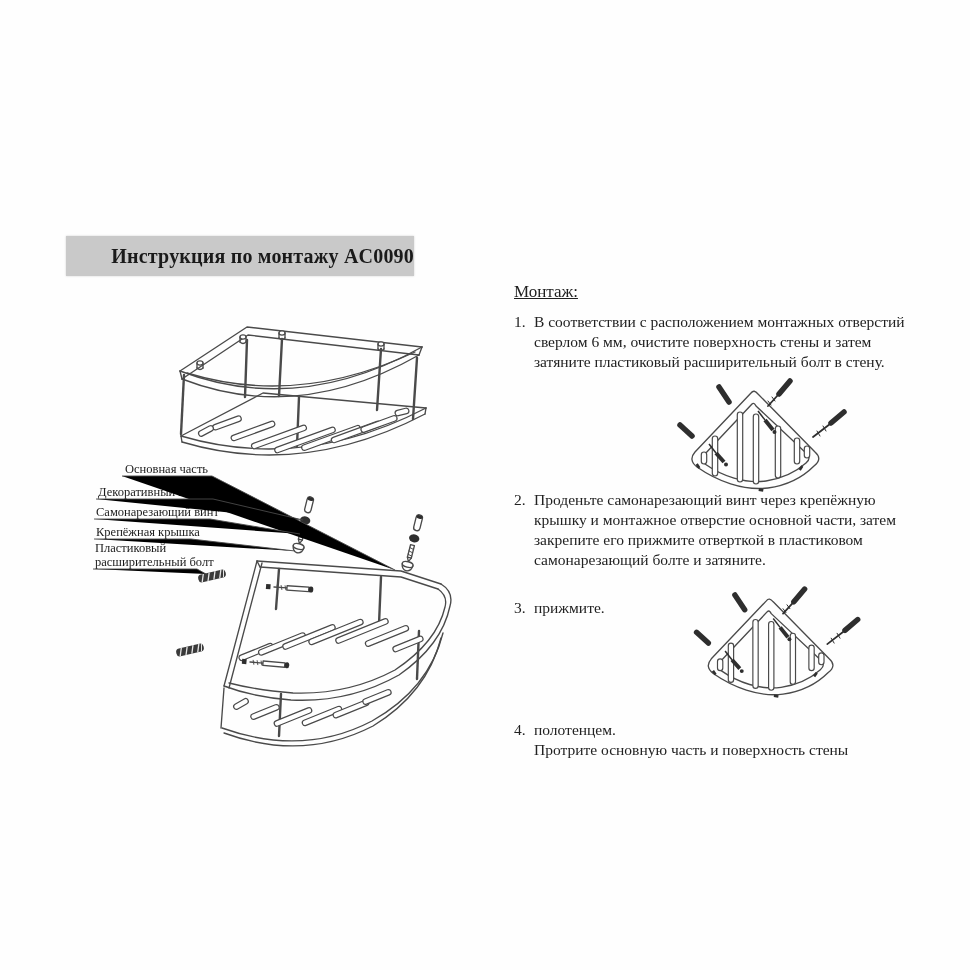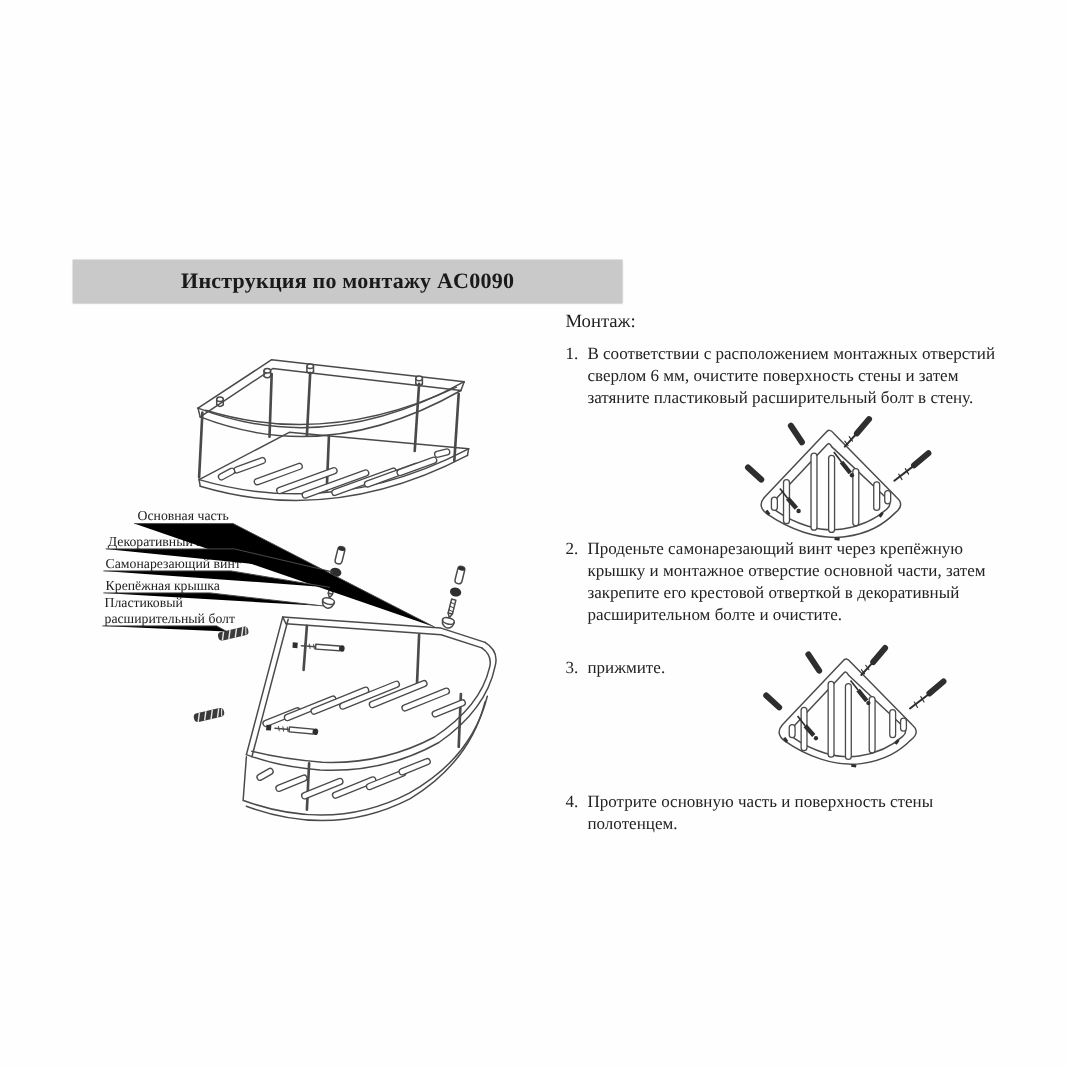--- a/index.html
+++ b/index.html
@@ -1,22 +1,22 @@
 <!DOCTYPE html>
 <html><head>
 <meta charset="utf-8">
 <style>
   html,body{margin:0;padding:0;background:#fff;}
   .page{position:relative;width:970px;height:970px;background:#fefefe;overflow:hidden;
         font-family:"Liberation Serif","DejaVu Serif",serif;}
-  .title-bar{position:absolute;left:66px;top:236px;width:500px;height:40px;
-             display:flex;align-items:center;justify-content:center;
+  .title-bar{position:absolute;left:66px;top:236px;width:348px;height:40px;
+             display:flex;align-items:center;justify-content:flex-end;
              box-shadow:0 0 2px rgba(0,0,0,.18);}
   .title-bar span{font-size:20px;font-weight:bold;color:#1a1a1a;letter-spacing:.2px;}
-  .montazh{position:absolute;left:514px;top:282px;font-size:17px;color:#1f1f1f;}
+  .montazh{position:absolute;left:514px;top:282px;font-size:17px;color:#1f1f1f;text-decoration:underline;}
   .step{position:absolute;display:flex;color:#222;font-size:15.5px;}
   .step .num{width:20px;flex:none;line-height:20px;}
   .step .lines div{line-height:20px;white-space:nowrap;}
   .fig{position:absolute;}
   svg{overflow:visible;}
   .lbl{font-family:"Liberation Serif","DejaVu Serif",serif;font-size:12.5px;fill:#1c1c1c;}
   .art{stroke:#4a4a4a;fill:none;stroke-width:1.35;stroke-linecap:round;stroke-linejoin:round;}
   .post{stroke:#4a4a4a;stroke-width:2.4;stroke-linecap:round;}
   .slot{stroke:#4a4a4a;fill:#fff;stroke-width:1.2;}
   .leader{stroke:#4a4a4a;stroke-width:.9;}
@@ -231,37 +231,37 @@
 
   <svg class="fig" style="left:655px;top:378px" width="230" height="128" viewBox="0 0 230 128">
     <use href="#fanDef"></use>
   </svg>
 
   <div class="step" style="left:514px;top:490px">
     <span class="num">2.</span>
     <div class="lines">
       <div>Проденьте самонарезающий винт через крепёжную</div>
       <div>крышку и монтажное отверстие основной части, затем</div>
-      <div>закрепите его крестовой отверткой в декоративный</div>
-      <div>расширительном болте и очистите.</div>
+      <div>закрепите его прижмите отверткой в пластиковом</div>
+      <div>самонарезающий болте и затяните.</div>
     </div>
   </div>
 
   <div class="step" style="left:514px;top:598px">
     <span class="num">3.</span>
     <div class="lines">
       <div>прижмите.</div>
     </div>
   </div>
 
   <svg class="fig" style="left:672px;top:586px" width="226" height="126" viewBox="0 0 230 128">
     <use href="#fanDef"></use>
   </svg>
 
   <div class="step" style="left:514px;top:720px">
     <span class="num">4.</span>
     <div class="lines">
+      <div>полотенцем.</div>
       <div>Протрите основную часть и поверхность стены</div>
-      <div>полотенцем.</div>
     </div>
   </div>
 
 </div>
 
 </body></html>

